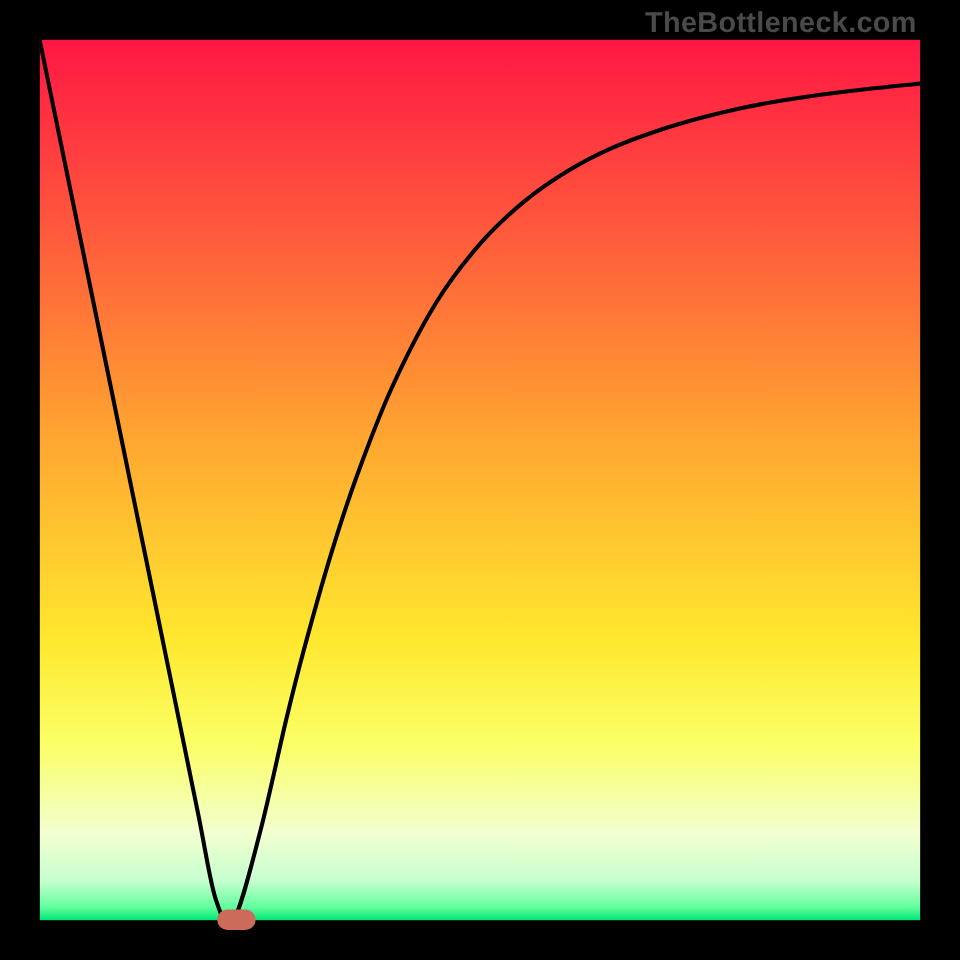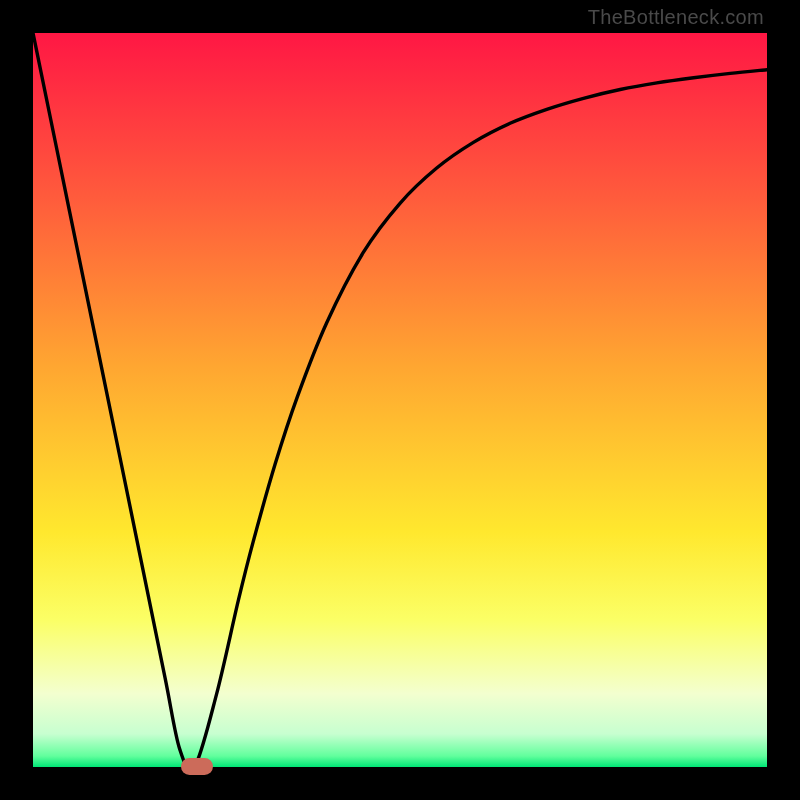--- a/index.html
+++ b/index.html
@@ -1,16 +1,16 @@
 <!DOCTYPE html>
 <html><head>
 <meta charset="utf-8">
 <style>
   html,body{margin:0;padding:0;width:800px;height:800px;background:#000;overflow:hidden;font-family:Arial,Helvetica,sans-serif}
-  .attribution{position:absolute;right:36px;top:6px;color:#4a4a4a;font-size:20px;font-weight:normal;letter-spacing:0.3px}
+  .attribution{position:absolute;right:36px;top:6px;color:#4a4a4a;font-size:24px;font-weight:bold;letter-spacing:0.3px}
   .plot{position:absolute;left:33px;top:33px;width:734px;height:734px}
   .marker{position:absolute;border-radius:9px}
 </style>
 </head>
 <body>
 
 <div class="attribution">TheBottleneck.com</div>
 
 <svg class="plot" viewBox="0 0 734 734" preserveAspectRatio="none">
   <defs>

